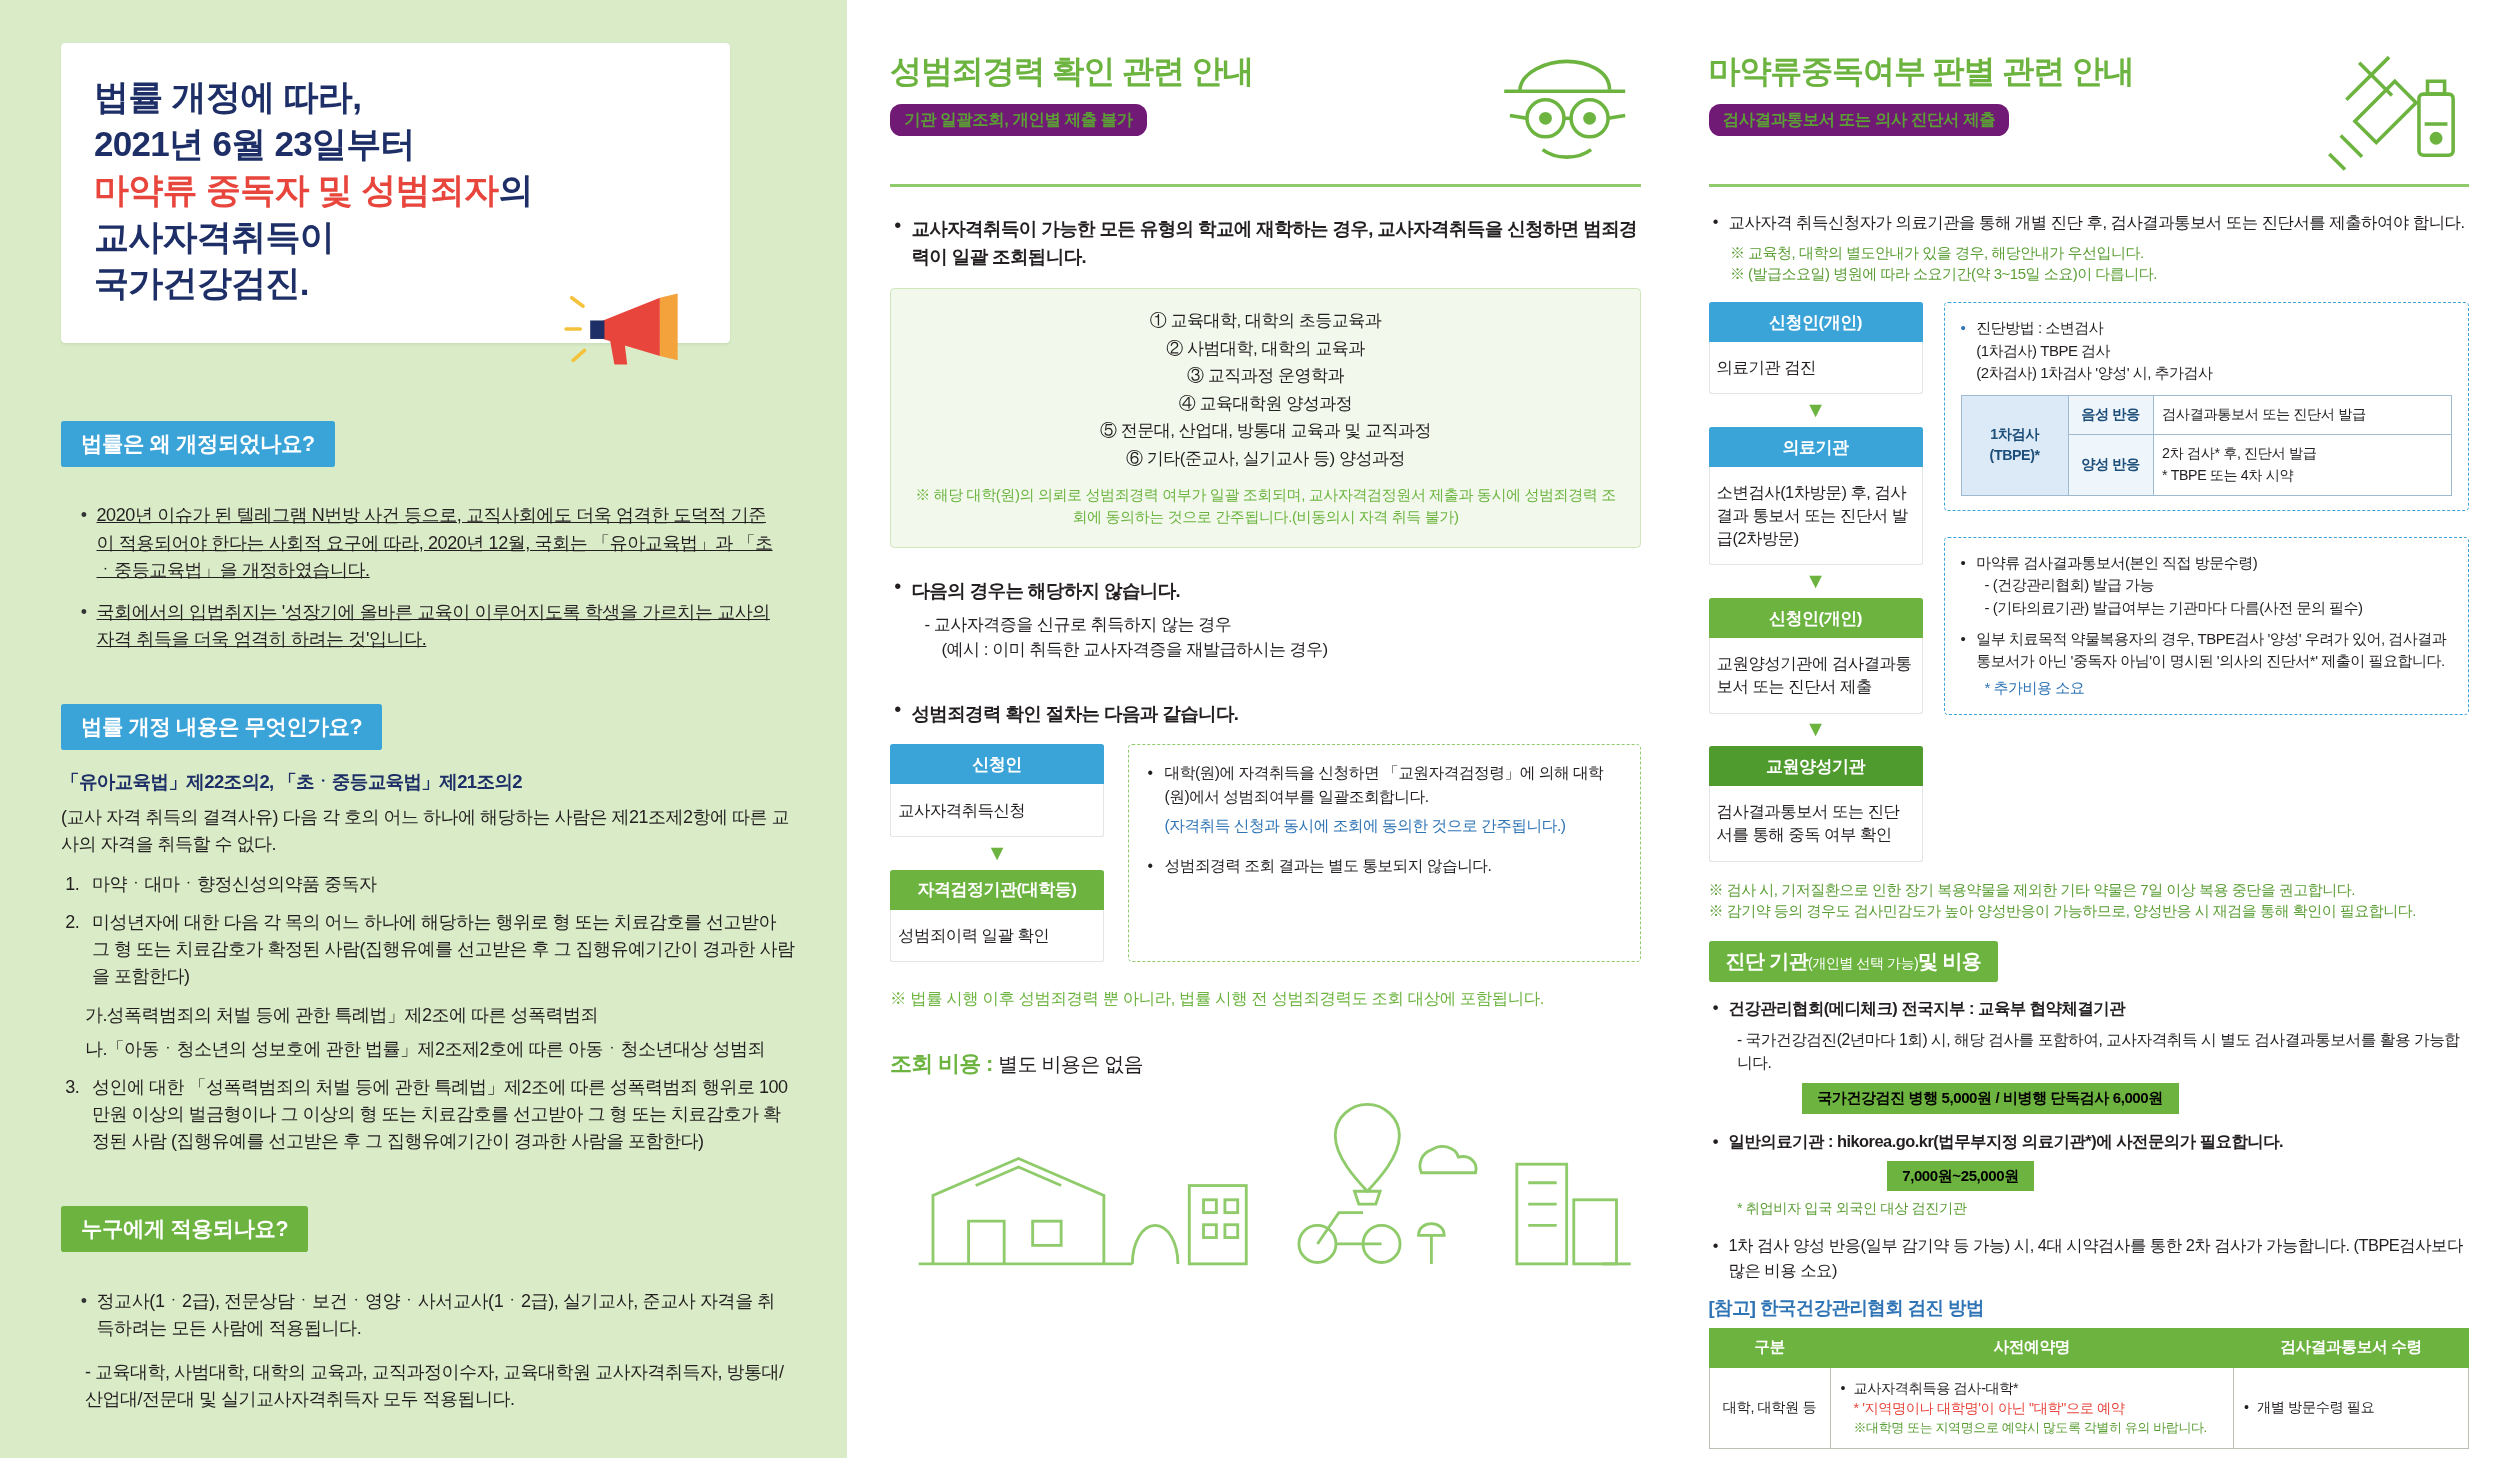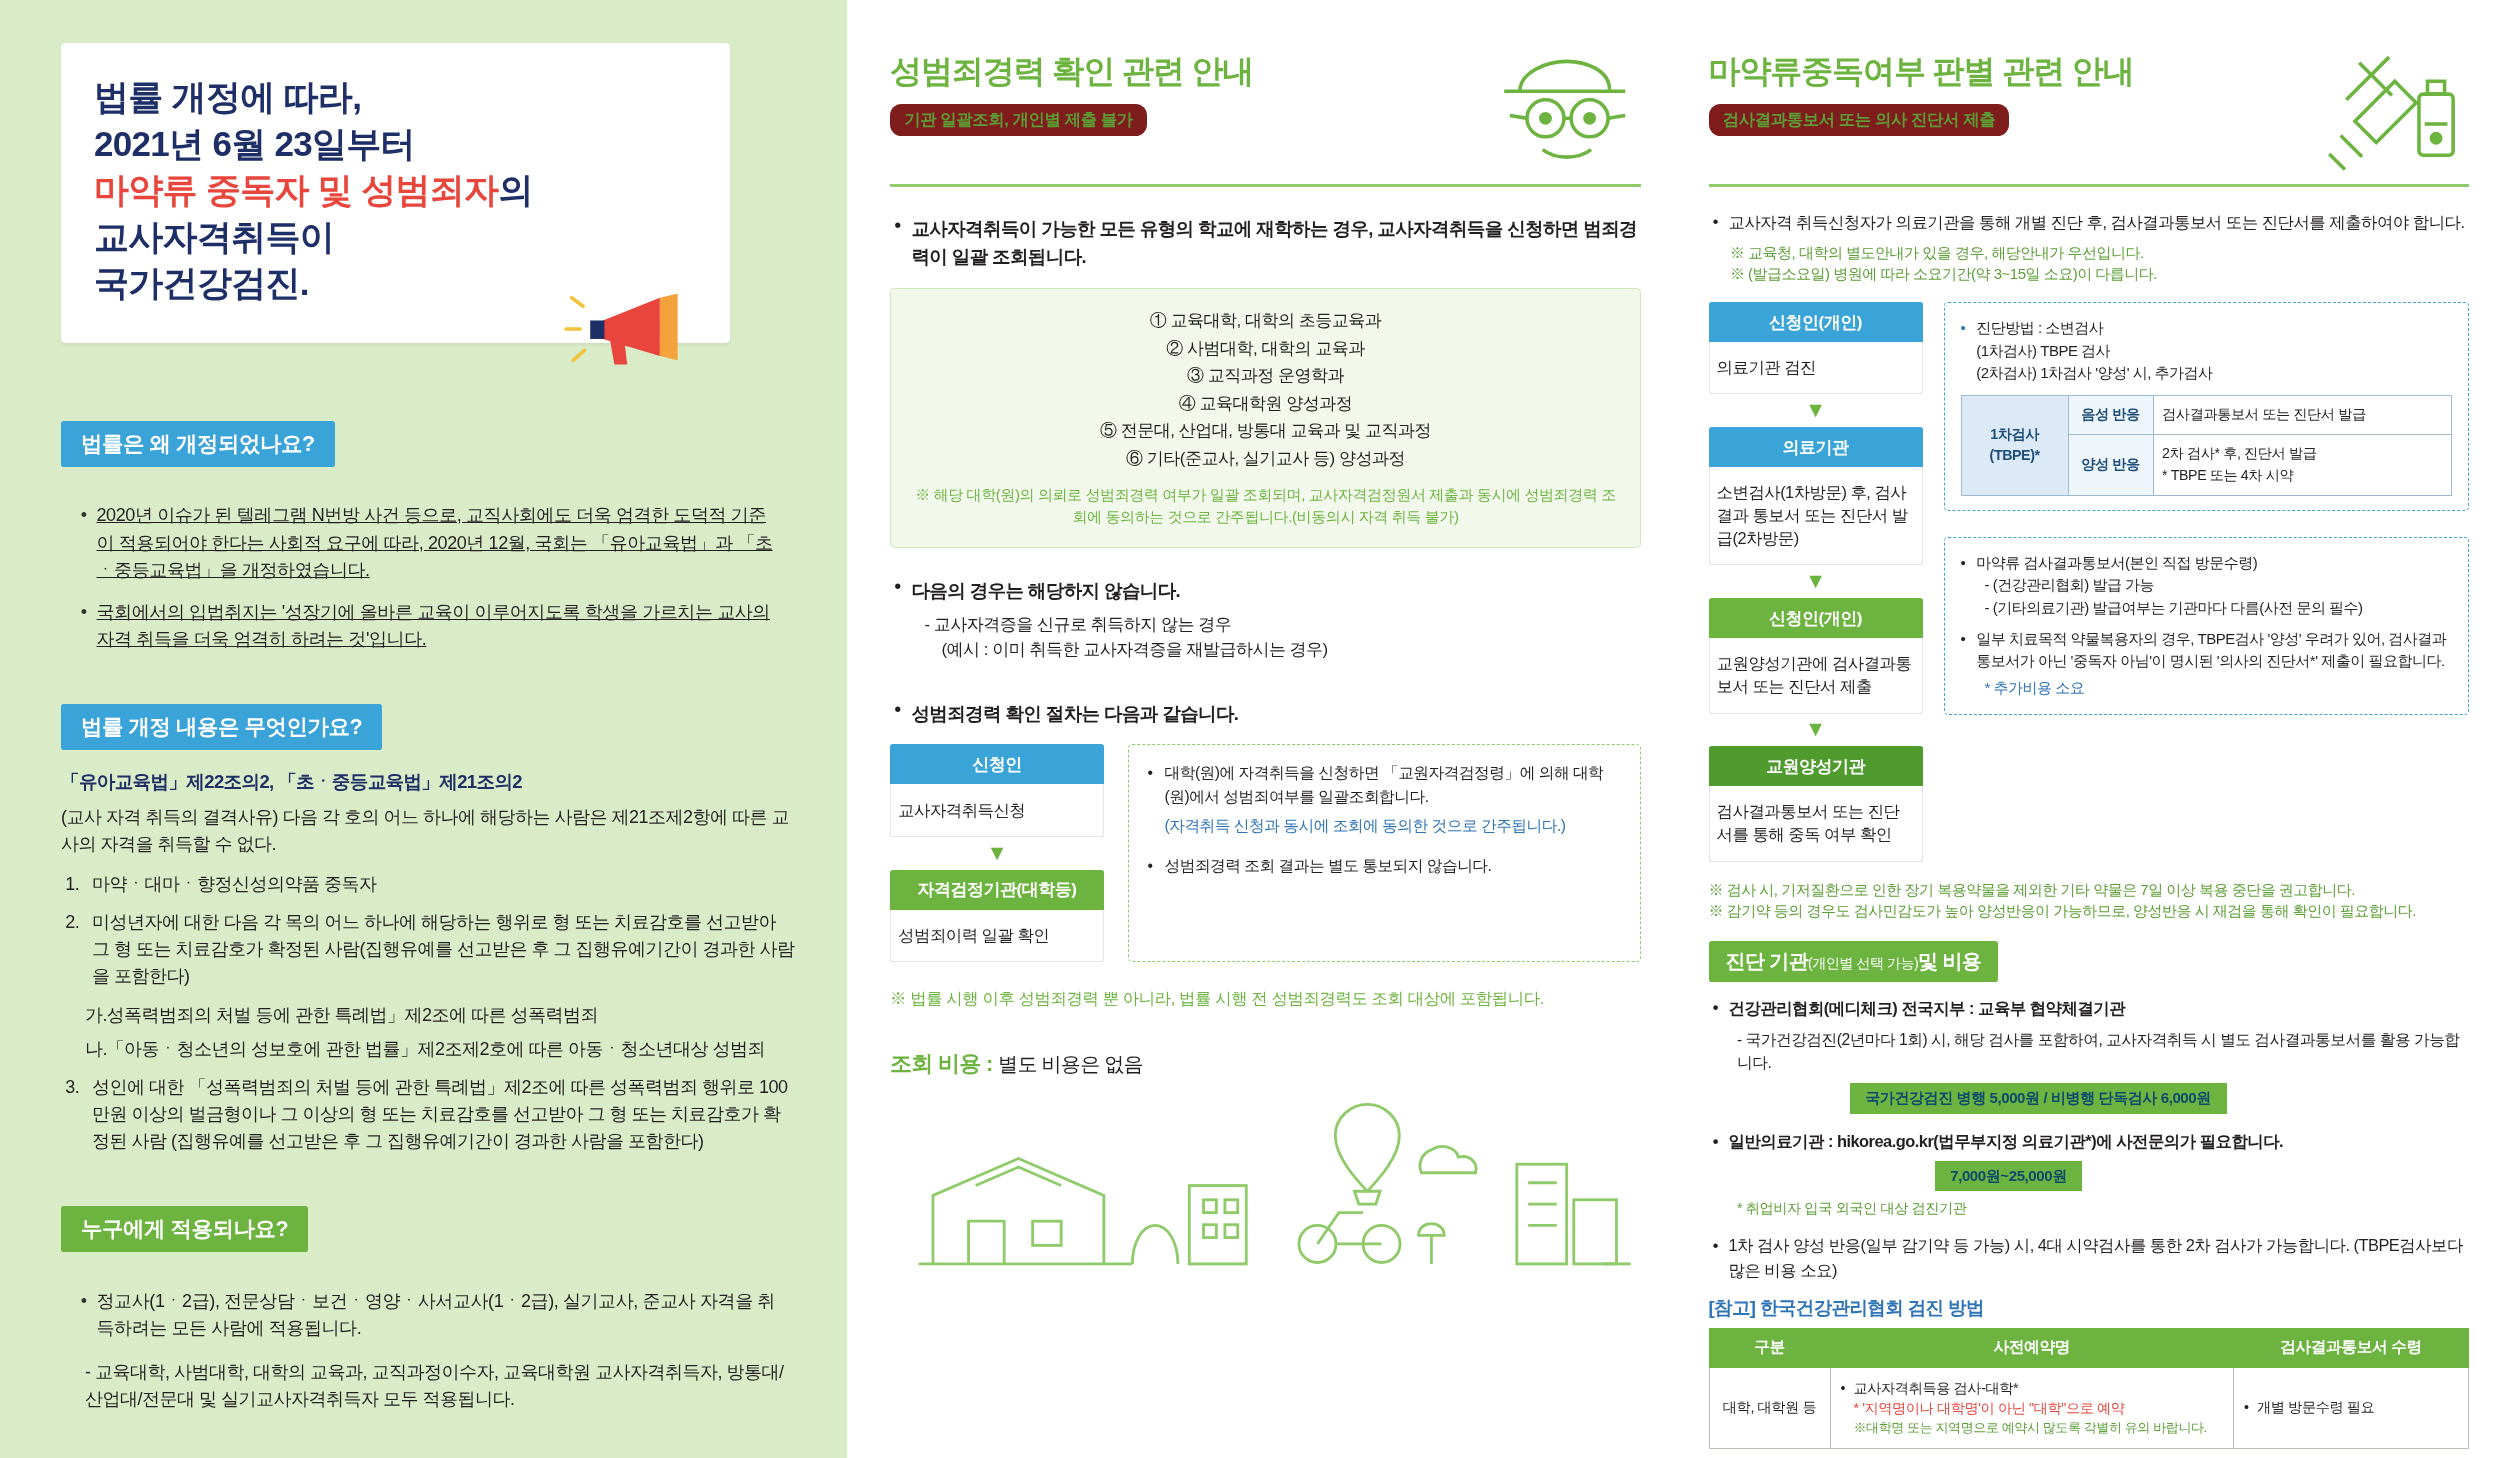--- a/index.html
+++ b/index.html
@@ -78,21 +78,21 @@
   .sub-a { padding-left:24px; font-size:18px; line-height:1.5; letter-spacing:-0.5px; }
   .sub-a span.mark { display:inline-block; width:21.4px; }
 
   
   .mid-panel { width:833px; height:1458px; background:#ffffff; padding:50px 39px 0 43px; position:relative; }
   .panel-title {
     font-size:32px; font-weight:bold; color:#6cb43f; letter-spacing:-1.1px;
   }
   .panel-sub {
     display:inline-block;
-    background:#7f1d1d; color:#5b9e35; font-size:16.4px; font-weight:bold;
+    background:#701a75; color:#5b9e35; font-size:16.4px; font-weight:bold;
     padding:5px 14.2px; border-radius:11.4px; margin-top:10px; letter-spacing:-0.4px;
   }
   .title-rule { height:2.8px; background:#8fcb6a; margin-top:13px; width:100%; }
 
   .mid-bullet { font-size:18.5px; line-height:1.5; letter-spacing:-0.6px; font-weight:bold; }
   .mid-bullet-wrap { position:relative; padding-left:21.4px; margin-top:28.5px; }
   .mid-bullet-wrap:before { content:"•"; position:absolute; left:4.3px; top:-1.4px; font-size:20px; }
 
   .list-box {
     border:1.4px solid #cfe6bb; background:#f2f9ec; border-radius:4.3px;
@@ -139,22 +139,22 @@
   .mini-table .lead { background:#dbeaf6; font-weight:bold; text-align:center; color:#1d4e79; }
   .mini-table .lbl { background:#eef6fb; text-align:center; font-weight:bold; color:#1d4e79; width:85px;}
 
   .sec-head2 {
     display:inline-block; background:#6cb43f; color:#fff; font-weight:bold; font-size:20px;
     padding:7.1px 17px; border-radius:2.8px; letter-spacing:-0.6px;
   }
   .sec-head2 .small { font-size:14.2px; font-weight:normal; }
 
   .pill-green {
-    display:inline-block; background:#6cb43f; color:#0c4a6e; font-size:15px; font-weight:bold;
-    padding:5.7px 15.7px; border-radius:0; letter-spacing:-0.4px;margin-left:48px;
+    display:inline-block; background:#6cb43f; color:#000000; font-size:15px; font-weight:bold;
+    padding:5.7px 15.7px; border-radius:0; letter-spacing:-0.4px;
   }
   .tbl { width:100%; border-collapse:collapse; margin-top:7.1px; }
   .tbl th {
     background:#6cb43f; color:#fff; font-size:15.7px; font-weight:bold; padding:8.5px 4.3px;
     border:0.7px solid #6cb43f; letter-spacing:-0.4px;
   }
   .tbl td { border:0.7px solid #b9c0b4; font-size:14.2px; padding:10px 10px; vertical-align:middle; letter-spacing:-0.4px; line-height:1.45; }
   .tbl td.c { text-align:center; }
   .ref-title { color:#2f74b5; font-weight:bold; font-size:18.5px; letter-spacing:-0.6px; }
 

